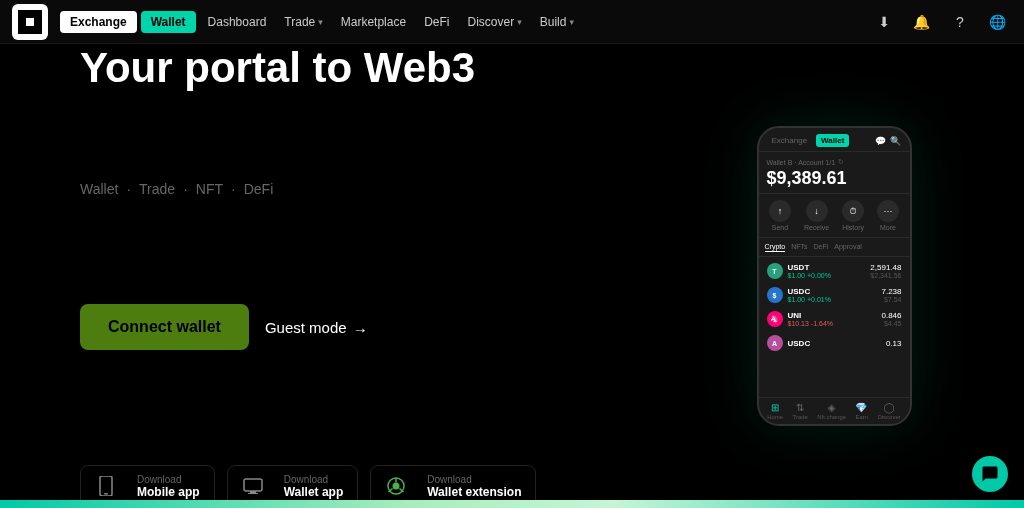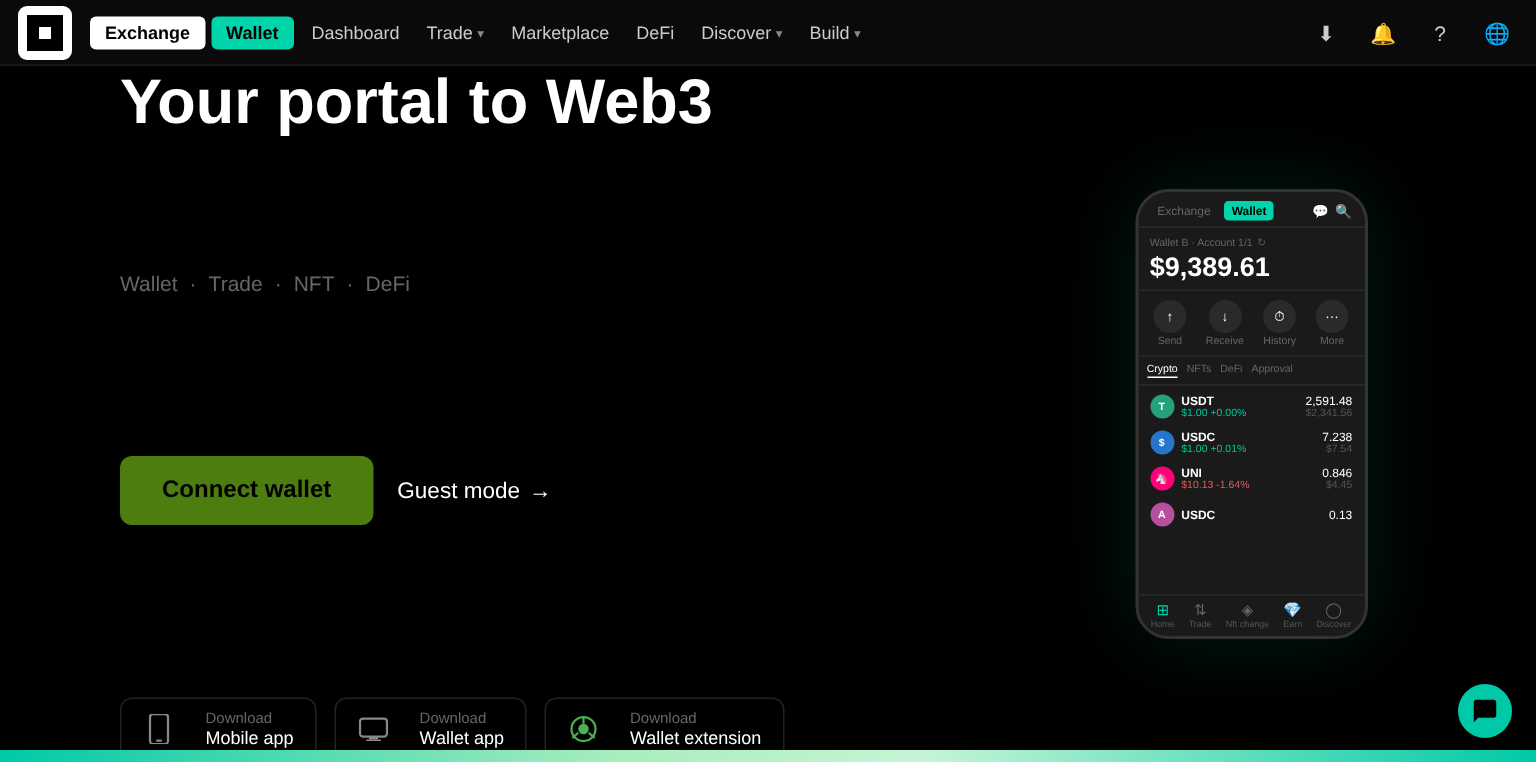--- a/index.html
+++ b/index.html
@@ -172,21 +172,21 @@
     .download-text {
       display: flex;
       flex-direction: column;
     }
     .download-label {
       font-size: 10px;
       color: #666;
     }
     .download-name {
       font-size: 12px;
-      font-weight: 400;
+      font-weight: 700;
       color: #fff;
     }
 
     
     .right-content {
       width: 380px;
       display: flex;
       align-items: center;
       justify-content: center;
       position: relative;

